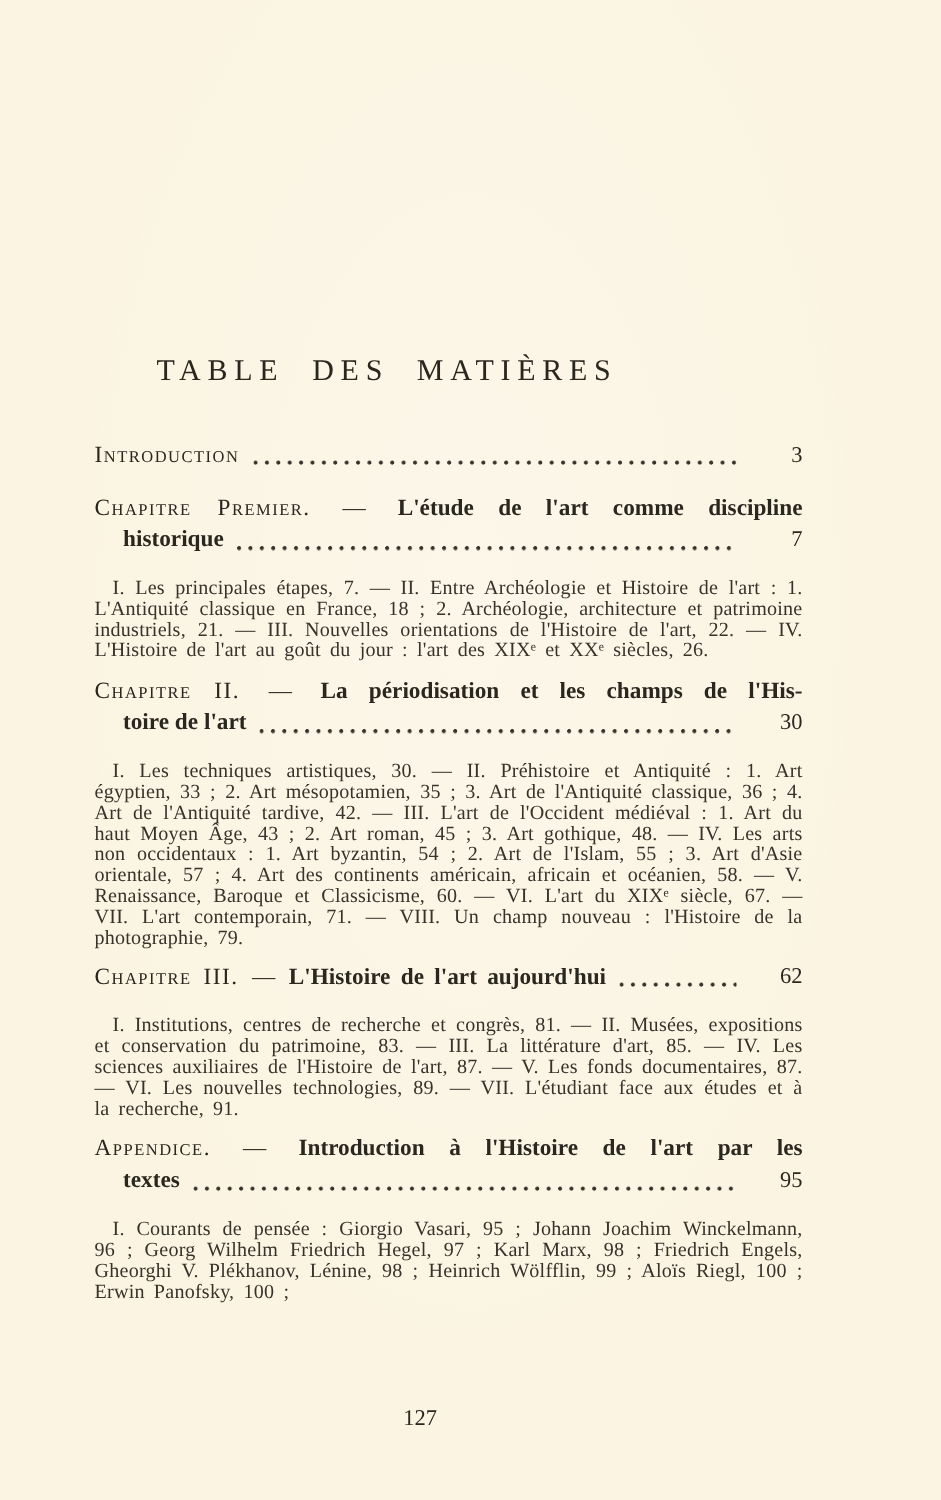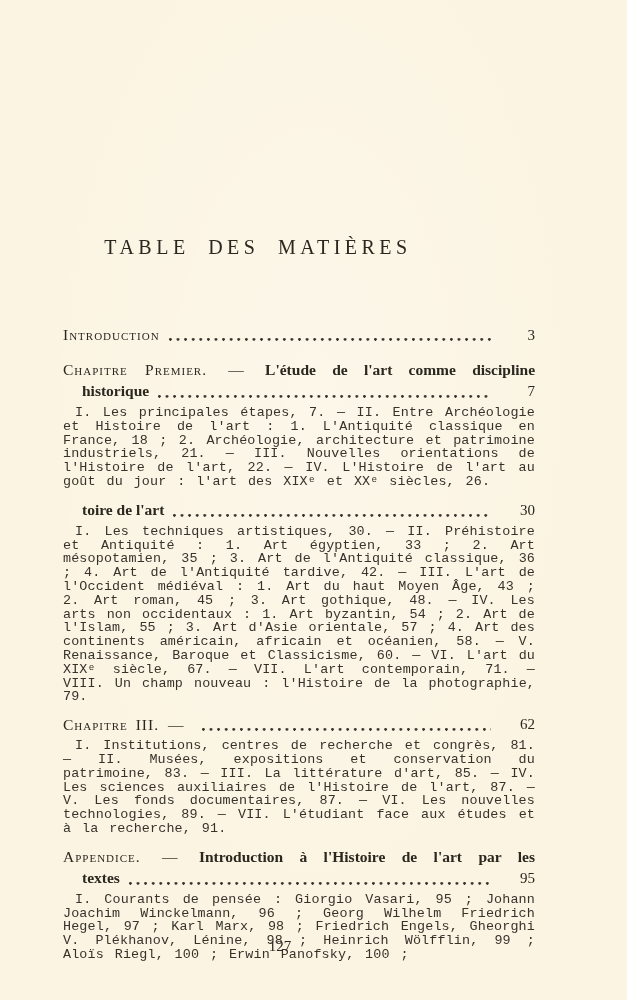--- a/index.html
+++ b/index.html
@@ -43,21 +43,20 @@
     left: 63px;
     width: 472px;
   }
 
   
   .entry-simple {
     display: flex;
     align-items: baseline;
     font-size: 15.5px;
     line-height: 20px;
-    margin-top: 31px;
   }
   .entry-simple { margin-bottom: 13px; }
 
   .sc {
     font-variant: small-caps;
     letter-spacing: 1px;
     color: var(--ink-dark);
   }
 
   .leader {
@@ -105,29 +104,28 @@
   }
   .btitle {
     font-weight: 700;
     color: var(--ink-dark);
   }
   .dash { padding: 0 5px; }
   .dash-flex { padding: 0 9px; }
   .indent2 { padding-left: 19px; }
 
   .summary {
-    margin-top: 4px;
+    margin-top: 14px;
     margin-bottom: 10px;
     font-size: 13.4px;
     line-height: 13.8px;
     text-align: justify;
     text-indent: 12px;
     letter-spacing: 0.15px;
     word-spacing: 2.6px;
-    font-family: Liberation Mono, monospace;
   }
 
   .entry-intro { margin-bottom: 14px; }
   .entry-conclusion { margin-top: 4px; margin-bottom: 15px; }
 
   .folio {
     position: absolute;
     top: 938px;
     left: 63px;
     width: 434px;
@@ -155,32 +153,34 @@
       <div class="chap-line1"><span class="sc">Chapitre Premier.</span> <span class="dash">—</span> <span class="btitle">L'étude de l'art comme discipline</span></div>
       <div class="chap-line2">
         <span class="btitle indent2">historique</span>
         <span class="leader"></span>
         <span class="pagenum">7</span>
       </div>
       <p class="summary">I. Les principales étapes, 7. — II. Entre Archéologie et Histoire de l'art : 1. L'Antiquité classique en France, 18 ; 2. Archéologie, architecture et patrimoine industriels, 21. — III. Nouvelles orientations de l'Histoire de l'art, 22. — IV. L'Histoire de l'art au goût du jour : l'art des XIXᵉ et XXᵉ siècles, 26.</p>
     </div>
 
     <div class="chapter">
+      <div class="chap-line1"><span class="sc">Chapitre II.</span> <span class="dash">—</span> <span class="btitle">La périodisation et les champs de l'His-</span></div>
       <div class="chap-line2">
         <span class="btitle indent2">toire de l'art</span>
         <span class="leader"></span>
         <span class="pagenum">30</span>
       </div>
       <p class="summary">I. Les techniques artistiques, 30. — II. Préhistoire et Antiquité : 1. Art égyptien, 33 ; 2. Art mésopotamien, 35 ; 3. Art de l'Antiquité classique, 36 ; 4. Art de l'Antiquité tardive, 42. — III. L'art de l'Occident médiéval : 1. Art du haut Moyen Âge, 43 ; 2. Art roman, 45 ; 3. Art gothique, 48. — IV. Les arts non occidentaux : 1. Art byzantin, 54 ; 2. Art de l'Islam, 55 ; 3. Art d'Asie orientale, 57 ; 4. Art des continents américain, africain et océanien, 58. — V. Renaissance, Baroque et Classicisme, 60. — VI. L'art du XIXᵉ siècle, 67. — VII. L'art contemporain, 71. — VIII. Un champ nouveau : l'Histoire de la photographie, 79.</p>
     </div>
 
     <div class="chapter">
       <div class="chap-line1-flex">
         <span class="sc">Chapitre III.</span>
         <span class="dash-flex">—</span>
+        <span class="btitle">L'Histoire de l'art aujourd'hui</span>
         <span class="leader"></span>
         <span class="pagenum">62</span>
       </div>
       <p class="summary">I. Institutions, centres de recherche et congrès, 81. — II. Musées, expositions et conservation du patrimoine, 83. — III. La littérature d'art, 85. — IV. Les sciences auxiliaires de l'Histoire de l'art, 87. — V. Les fonds documentaires, 87. — VI. Les nouvelles technologies, 89. — VII. L'étudiant face aux études et à la recherche, 91.</p>
     </div>
 
 
     <div class="chapter">
       <div class="chap-line1"><span class="sc">Appendice.</span> <span class="dash">—</span> <span class="btitle">Introduction à l'Histoire de l'art par les</span></div>
       <div class="chap-line2">

